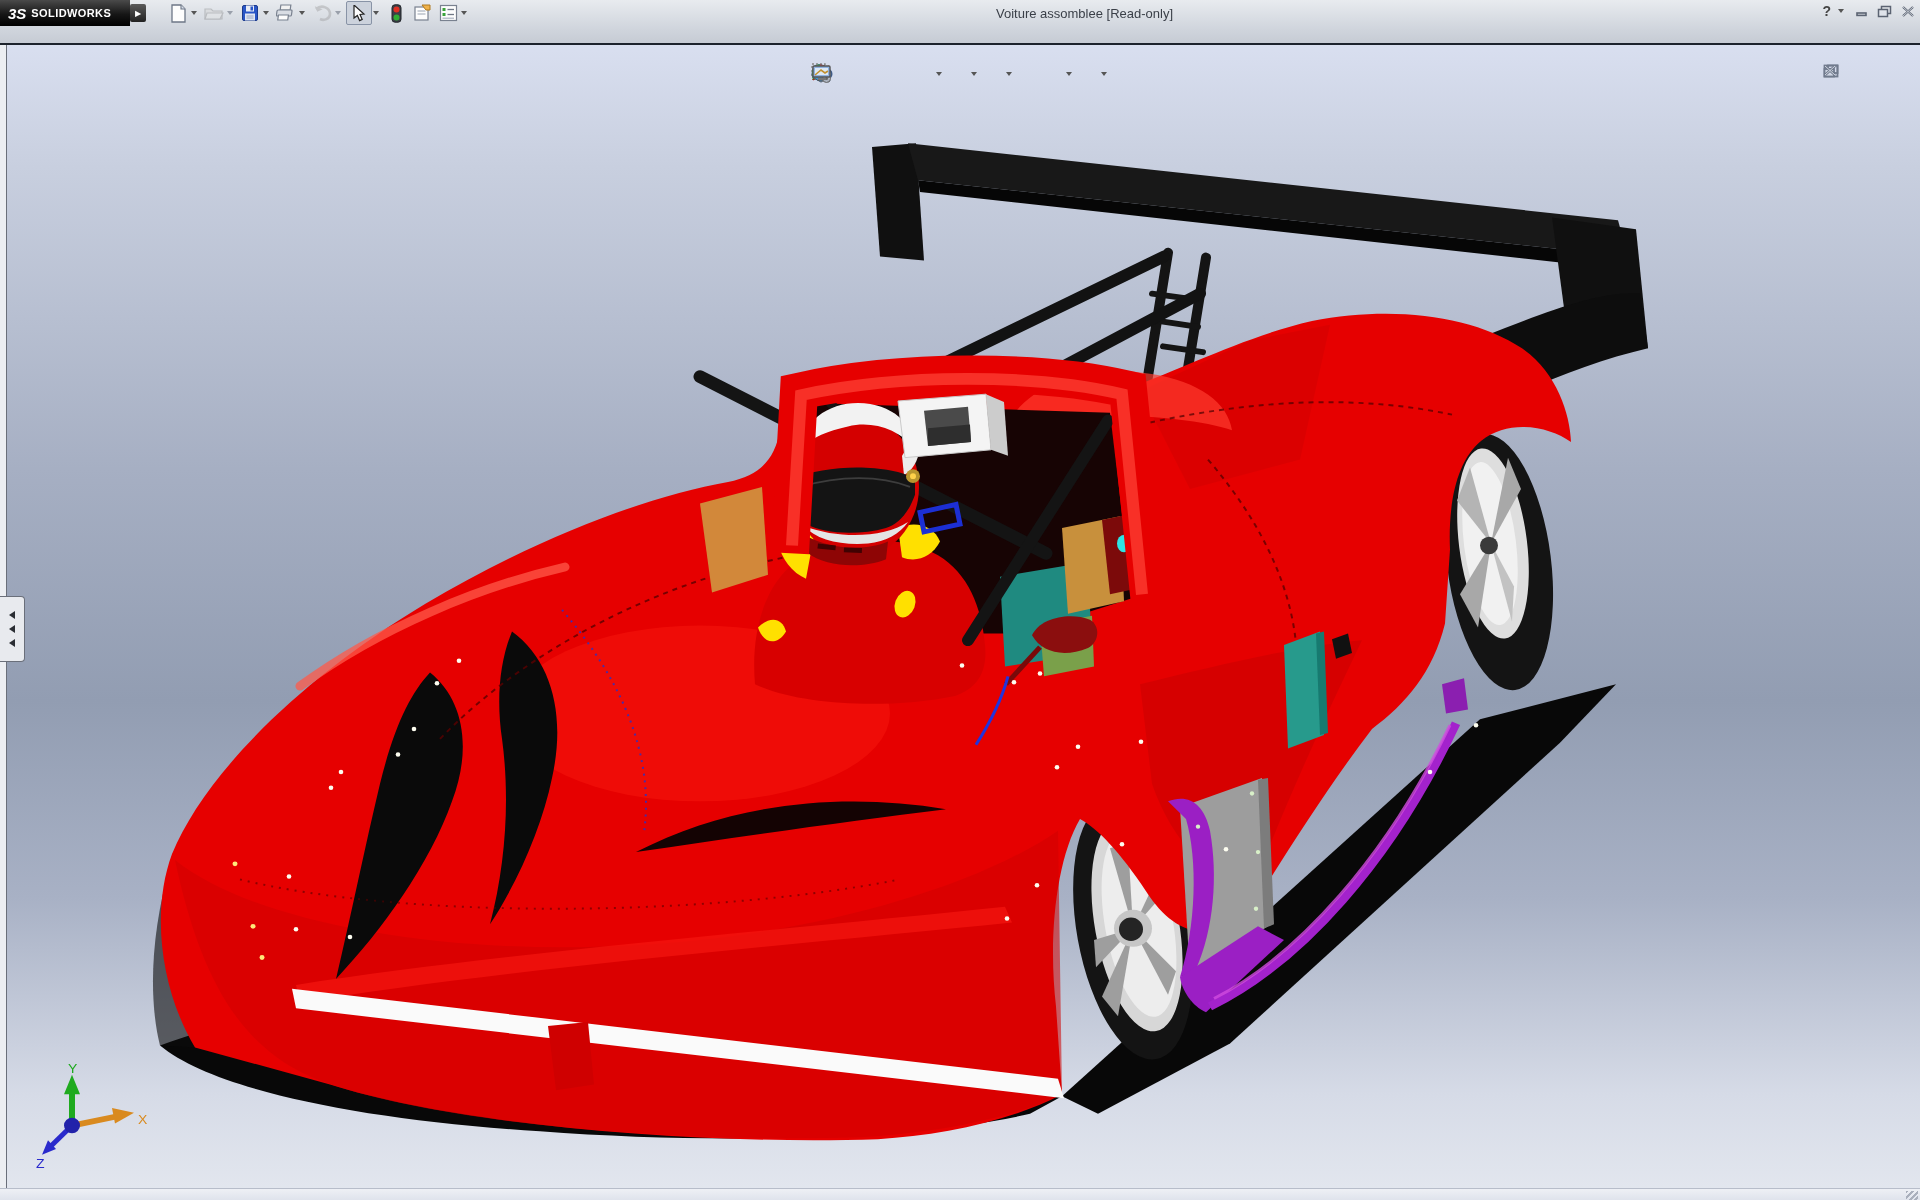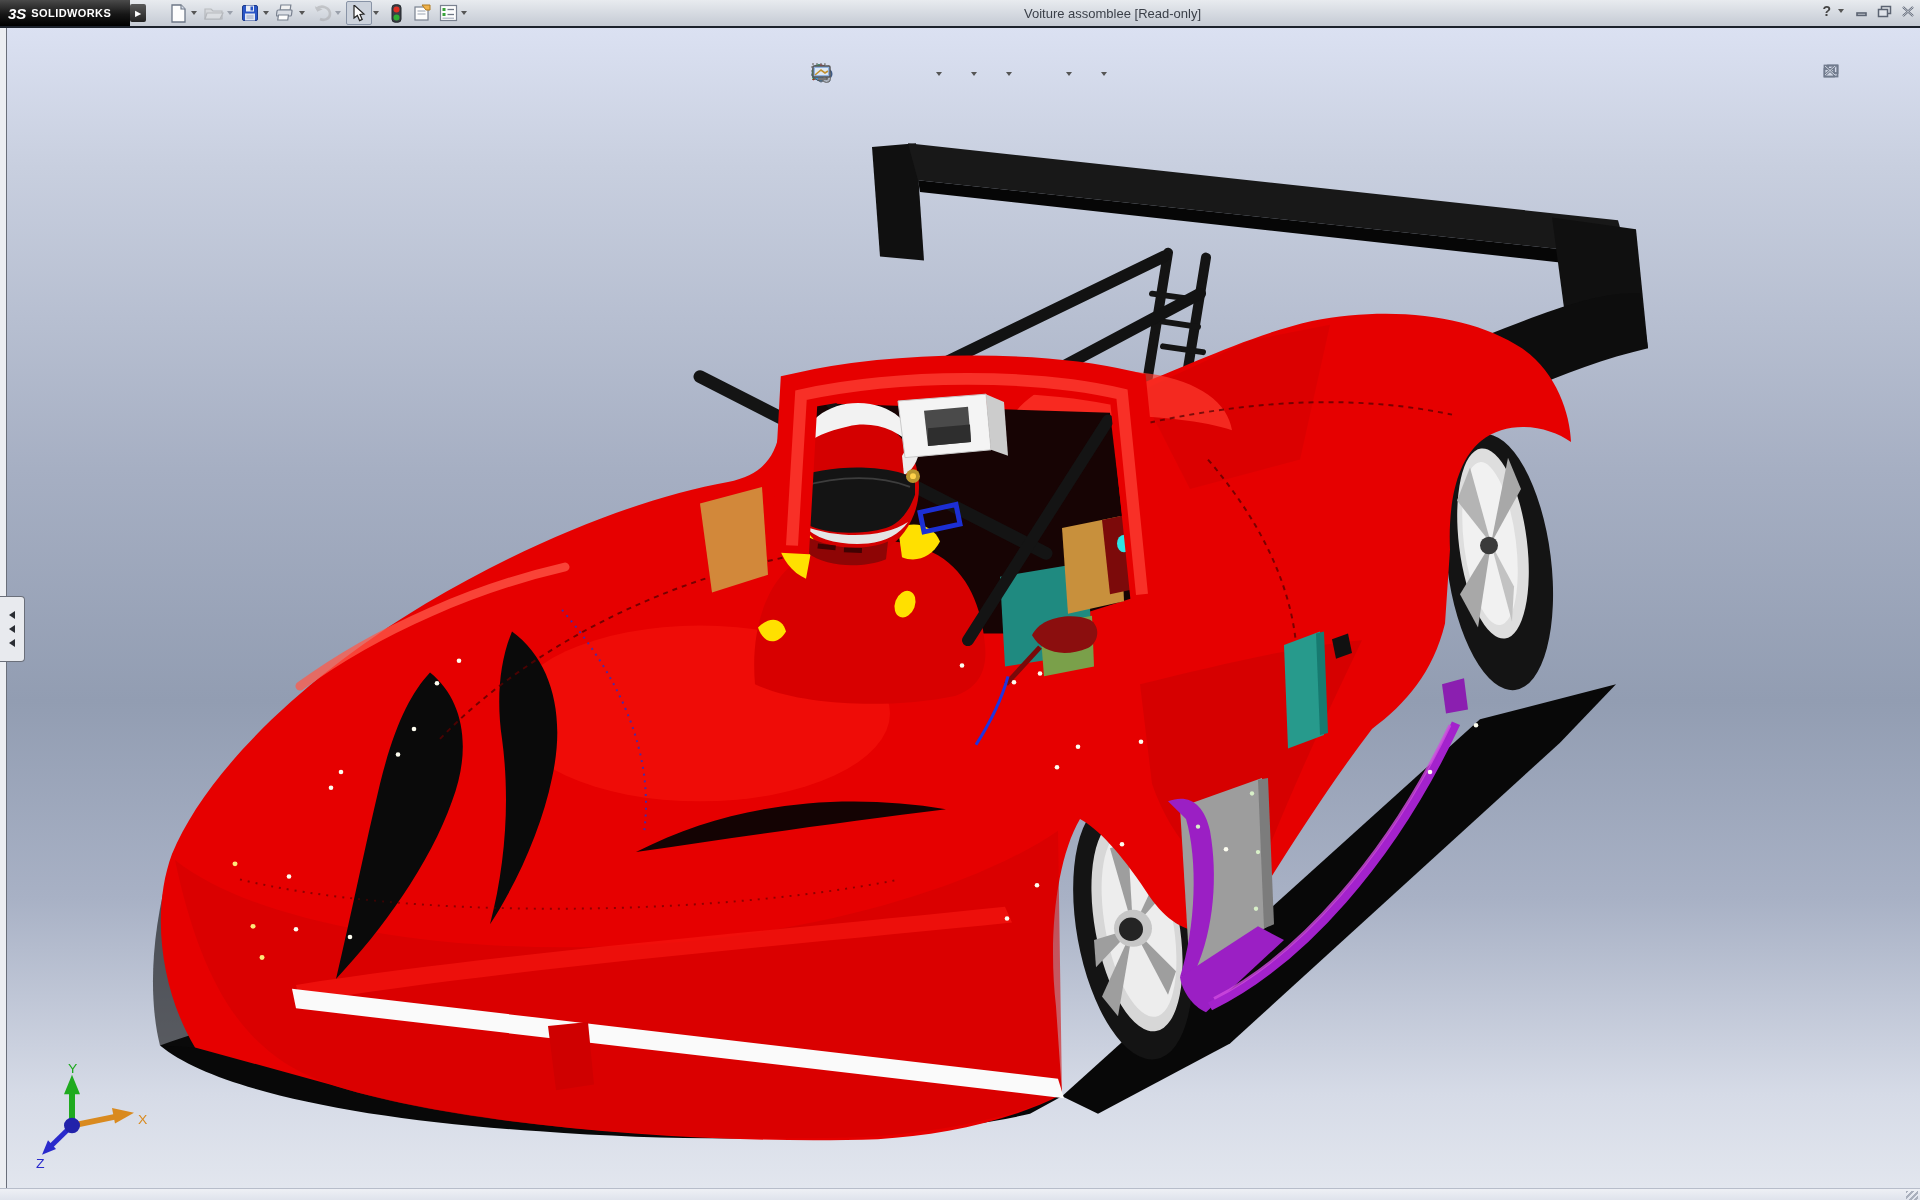--- a/index.html
+++ b/index.html
@@ -1,38 +1,38 @@
 <!DOCTYPE html>
 <html style="--car-red: #e60000; --car-red-dark: #c40000; --car-red-light: #ff3a2e; --wing-black: #101010; --rim-silver: #e2e2e2; --accent-purple: #9b1fc4; --accent-teal: #279a8c; --accent-orange: #cd8a3c; --accent-cyan: #2fe3e3; --accent-yellow: #ffe000; --helmet-white: #f2f2f2; --triad-x: #d98a1f; --triad-y: #1faa1f; --triad-z: #2a2acc;"><head>
 <meta charset="utf-8">
 <style>
   html,body{margin:0;padding:0;width:1920px;height:1200px;overflow:hidden;
     font-family:"Liberation Sans",sans-serif;background:#9aa4b9;}
   .app{position:relative;width:1920px;height:1200px;}
 
   
-  .titlebar{position:absolute;left:0;top:0;width:1920px;height:28px;
+  .titlebar{position:absolute;left:0;top:0;width:1920px;height:45px;
     background:linear-gradient(#e8ebef,#cfd4dc 70%,#c6cbd4);
     border-bottom:2px solid #1c222c;box-sizing:border-box;z-index:30;}
   .logo{position:absolute;left:0;top:0;width:130px;height:26px;
     background:linear-gradient(#4a4a4a,#161616 55%,#000);
     display:flex;align-items:center;padding-left:8px;box-sizing:border-box;color:#fff;}
   .logo .ds{font-style:italic;font-weight:700;font-size:15px;margin-right:5px;}
   .logo .sw{font-size:11px;letter-spacing:.4px;font-weight:700;}
   .logo-arrow{position:absolute;left:130px;top:4px;width:16px;height:18px;
     background:linear-gradient(#5a5a5a,#222);border-radius:2px;color:#fff;
     font-size:8px;display:flex;align-items:center;justify-content:center;}
   .tb{position:absolute;left:164px;top:1px;height:24px;display:flex;align-items:center;}
   .tbtn{width:24px;height:22px;display:flex;align-items:center;justify-content:center;margin-left:2px;}
   .tbtn.pressed{background:#ccd2dc;border:1px solid #8893a6;border-radius:2px;}
   .dd{width:0;height:0;border-left:3.5px solid transparent;border-right:3.5px solid transparent;
     border-top:4px solid #555;margin:0 3px 0 1px;}
   .dd.dis{border-top-color:#9aa0ab;}
   .disabled{opacity:.45;filter:grayscale(.9);}
-  .wtitle{position:absolute;left:1024px;top:6px;font-size:13px;color:#3a3f48;white-space:nowrap;}
+  .wtitle{position:absolute;left:996px;top:6px;font-size:13px;color:#3a3f48;white-space:nowrap;}
   .winctl{position:absolute;right:4px;top:3px;display:flex;align-items:center;gap:6px;color:#4a5161;}
   .winctl .q{font-weight:700;font-size:14px;color:#444;}
   .wbtn{width:17px;height:15px;display:flex;align-items:center;justify-content:center;}
 
   
   .viewport{position:absolute;left:0;top:28px;width:1920px;height:1160px;
     background:linear-gradient(#dbe1f2 0%,#c8cfdf 12%,#a6afc3 38%,#929db2 58%,#a8b1c5 75%,#d6dbe7 92%,#e2e6ee 100%);}
   .viewport svg{position:absolute;left:0;top:0;}
 
   

